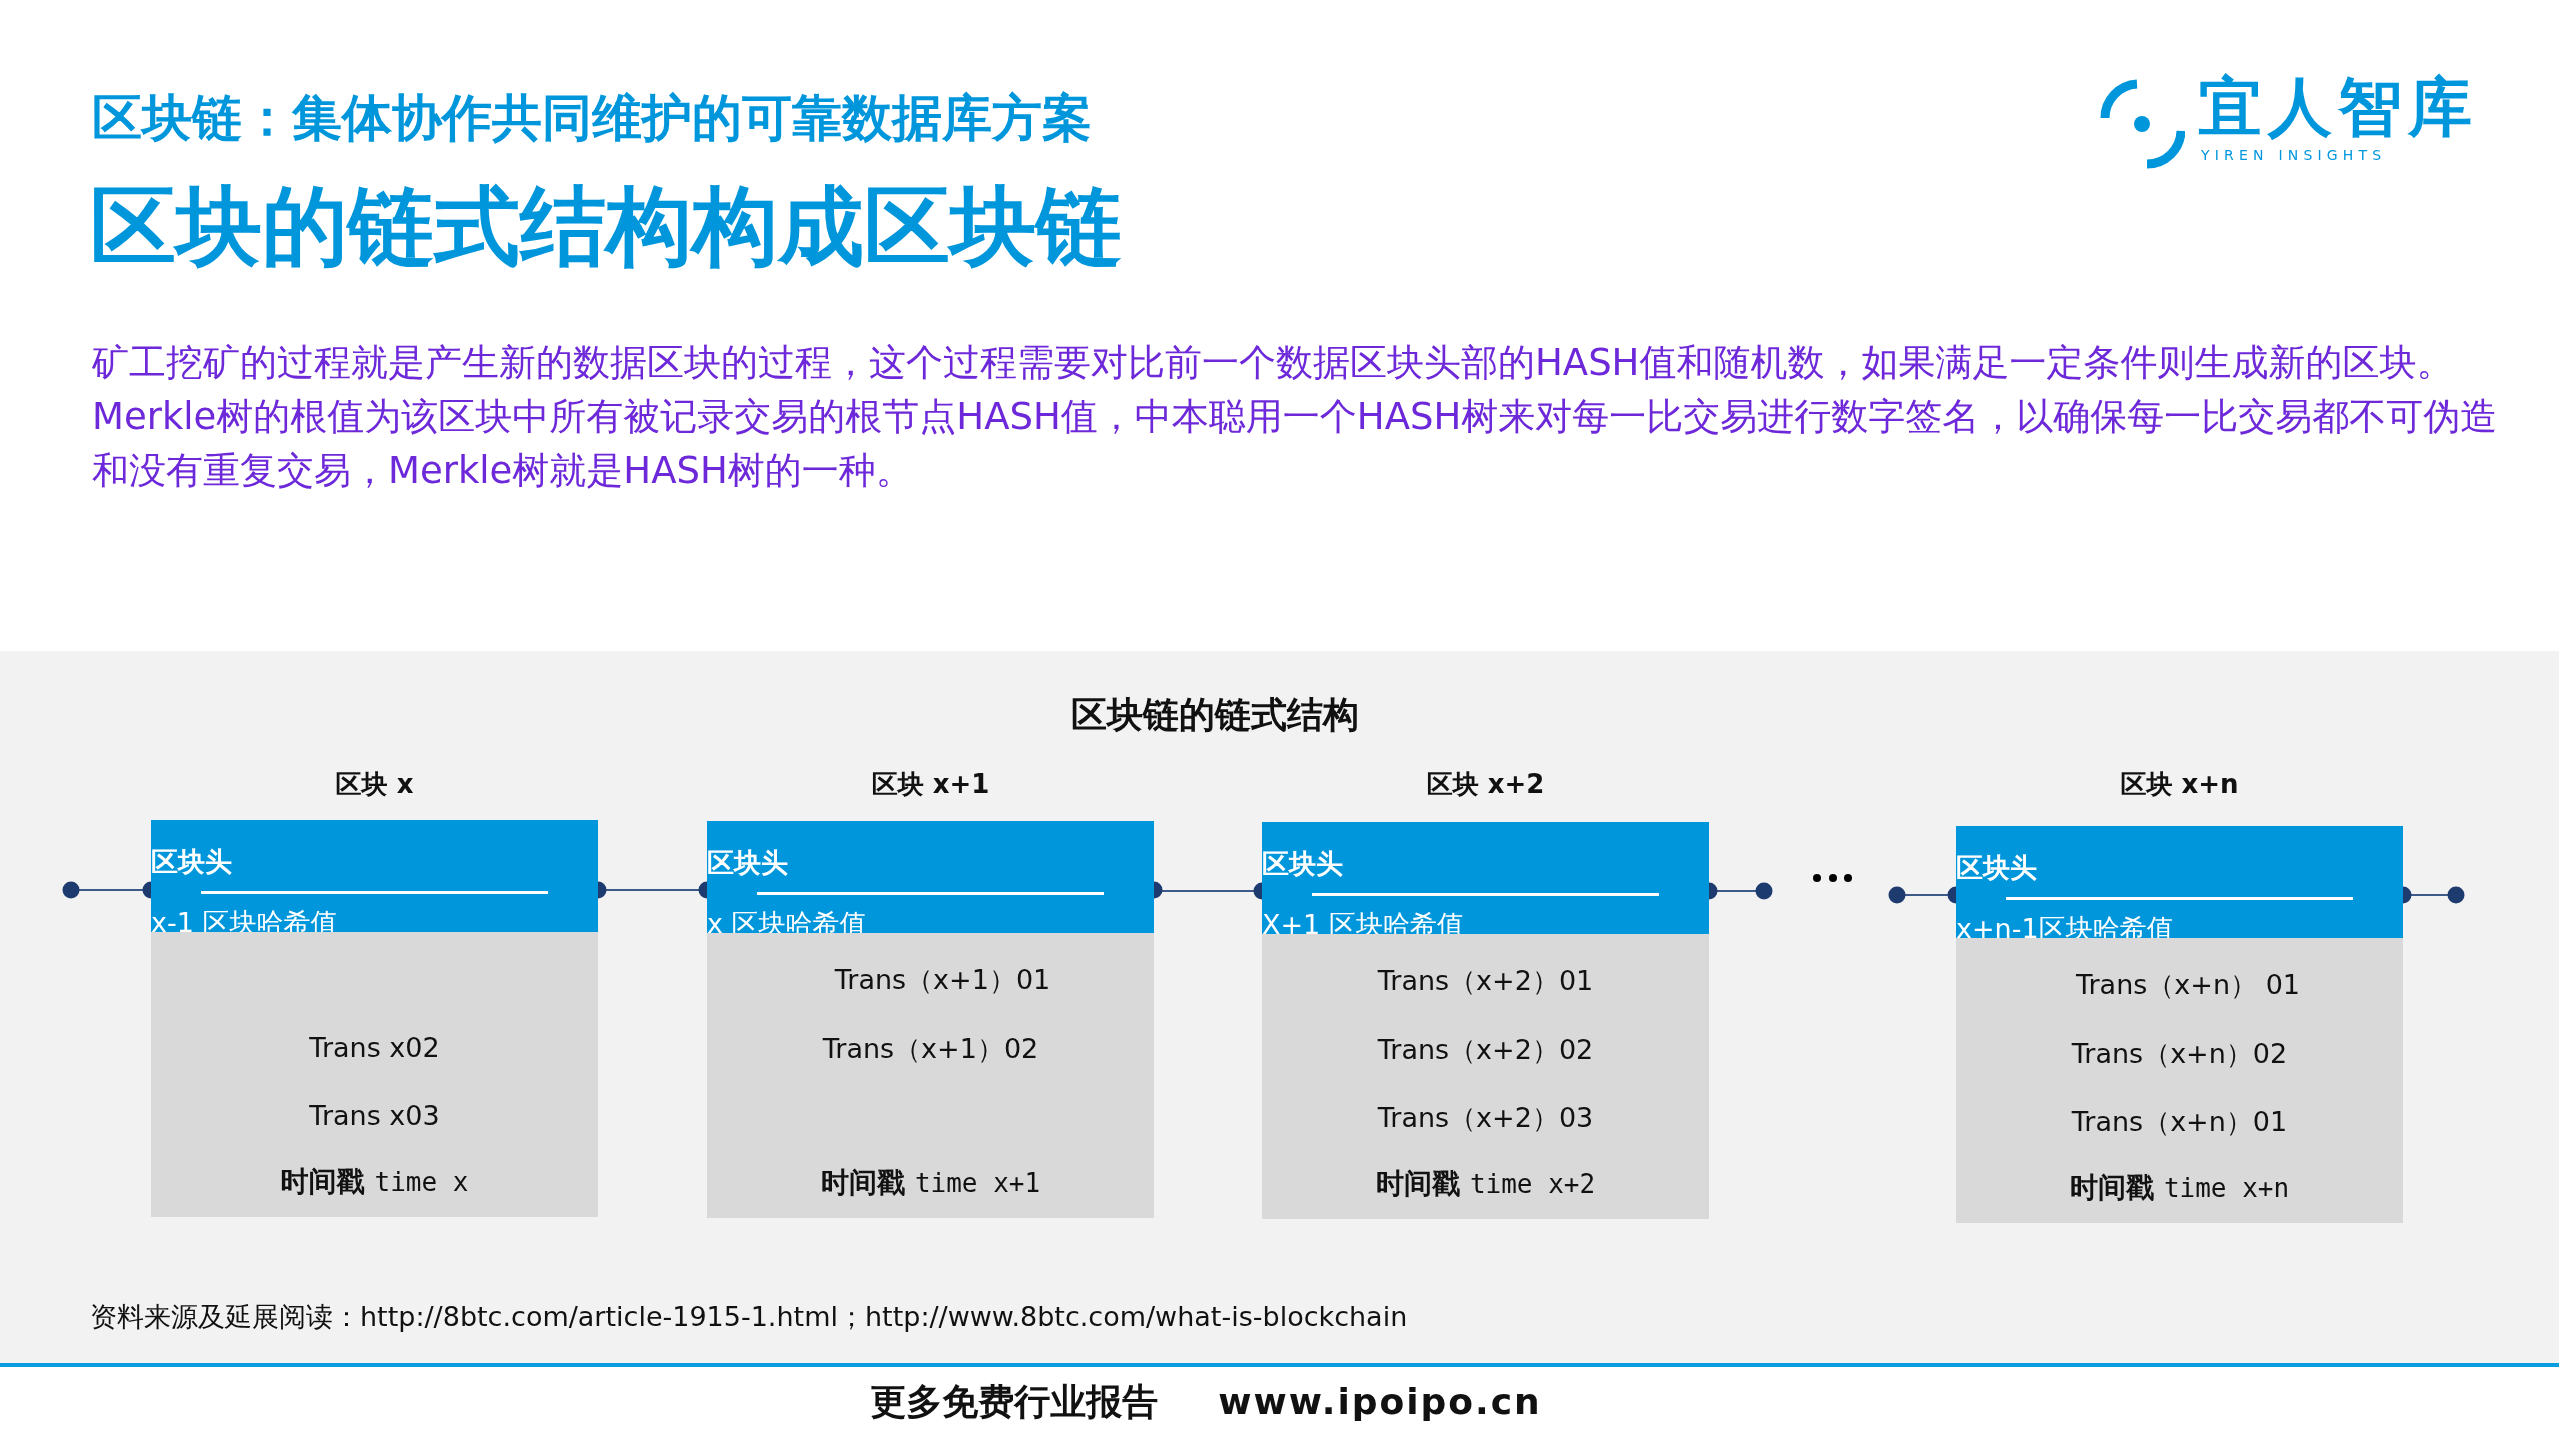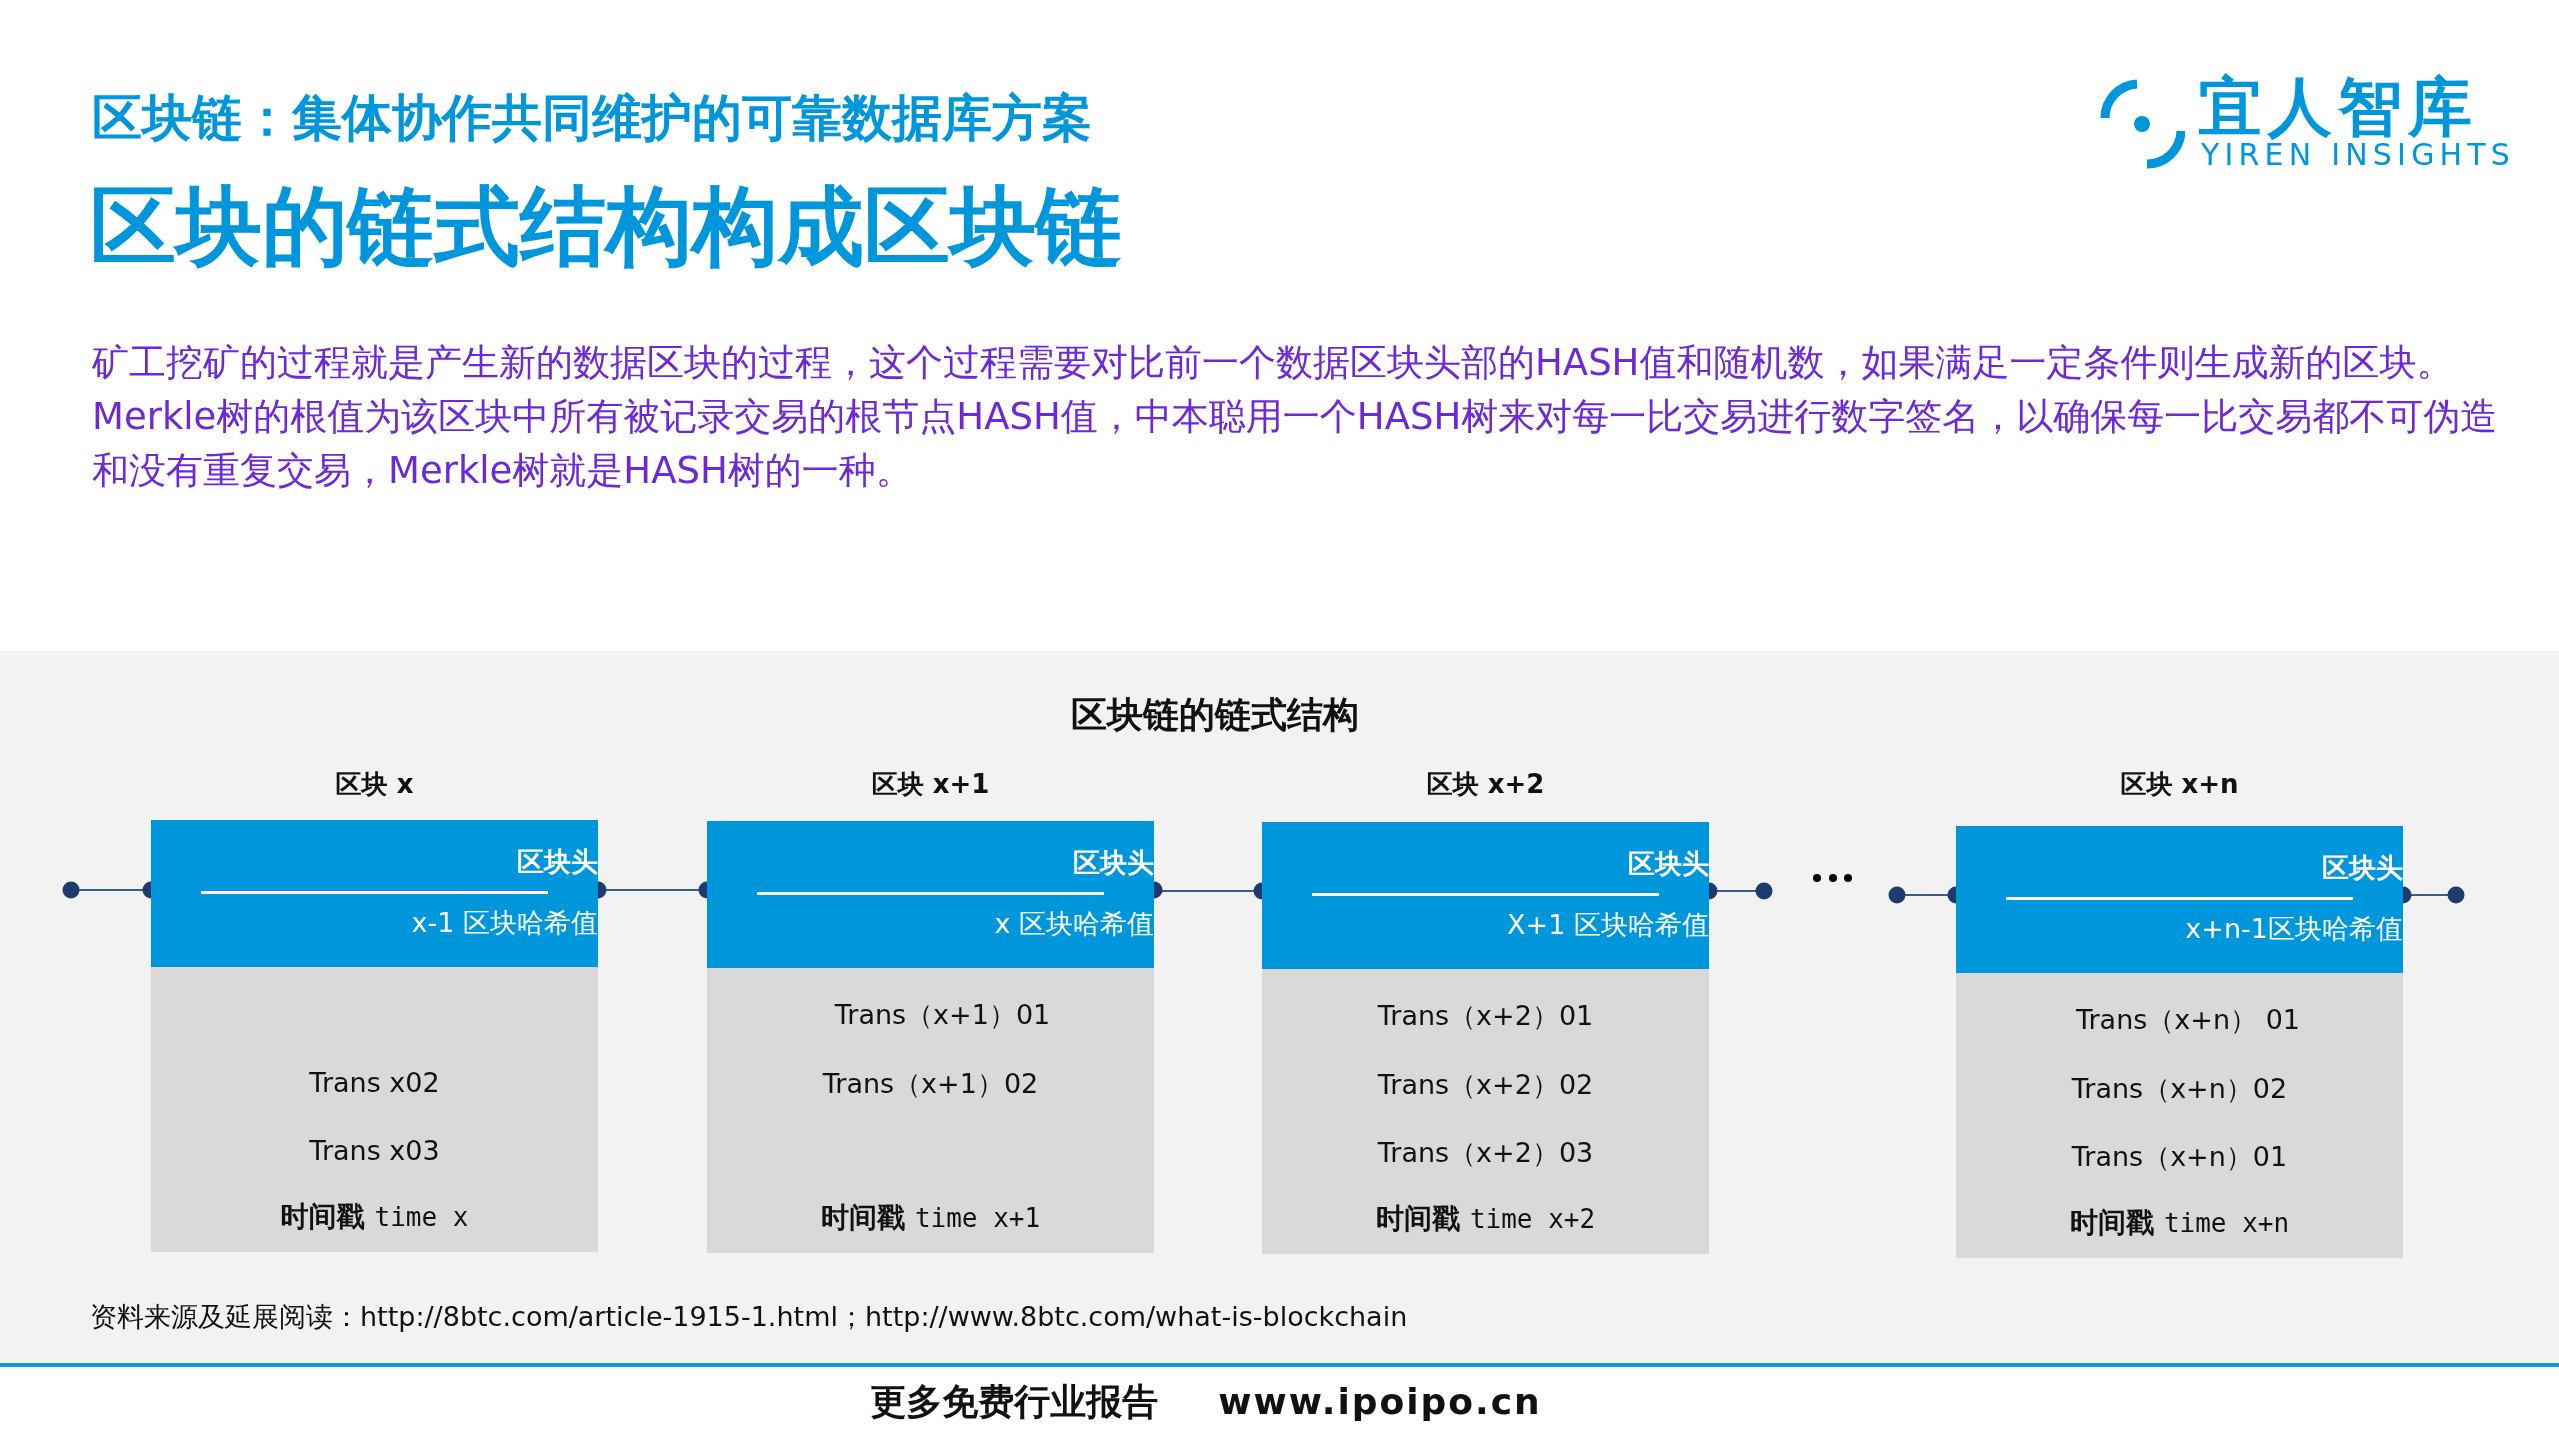--- a/index.html
+++ b/index.html
@@ -27,21 +27,21 @@
     
     .logo { position: absolute; left: 2095px; top: 72px; width: 400px; height: 100px; }
     .logo-mark { position: absolute; left: 0; top: 2px; width: 90px; height: 96px; }
     .logo-cn {
       position: absolute; left: 103px; top: 0px;
       font-size: 64px; font-weight: bold; color: #0096DC;
       letter-spacing: 6px; line-height: 70px; white-space: nowrap;
     }
     .logo-en {
       position: absolute; left: 106px; top: 70px;
-      font-size: 30px; color: #0096DC; letter-spacing: 5.2px;
+      font-size: 14px; color: #0096DC; letter-spacing: 5.2px;
       line-height: 26px; white-space: nowrap;
     }
 
     
     .body {
       position: absolute; left: 92px; top: 336px; width: 2420px;
       font-size: 37px; line-height: 54px; color: #6d28d9;
     }
     .body p { margin: 0 0 12px 0; }
 
@@ -61,22 +61,22 @@
     }
 
     .block-label {
       position: absolute; width: 447px; text-align: center;
       font-size: 26px; font-weight: bold; line-height: 30px; color: #111111;
     }
     .block {
       position: absolute; width: 447px;
     }
     .block .head {
-      position: relative; height: 147px; background: #0096DC; color: #ffffff;
-      text-align: right;
+      position: relative; height: 112px; background: #0096DC; color: #ffffff;
+      text-align: left;
     }
     .block .head .h-title {
       position: absolute; left: 0; right: 0; top: 26px;
       font-size: 27px; font-weight: bold; line-height: 32px;
     }
     .block .head .h-rule {
       position: absolute; left: 50px; right: 50px; top: 71px; height: 3px;
       background: #ffffff;
     }
     .block .head .h-hash {

